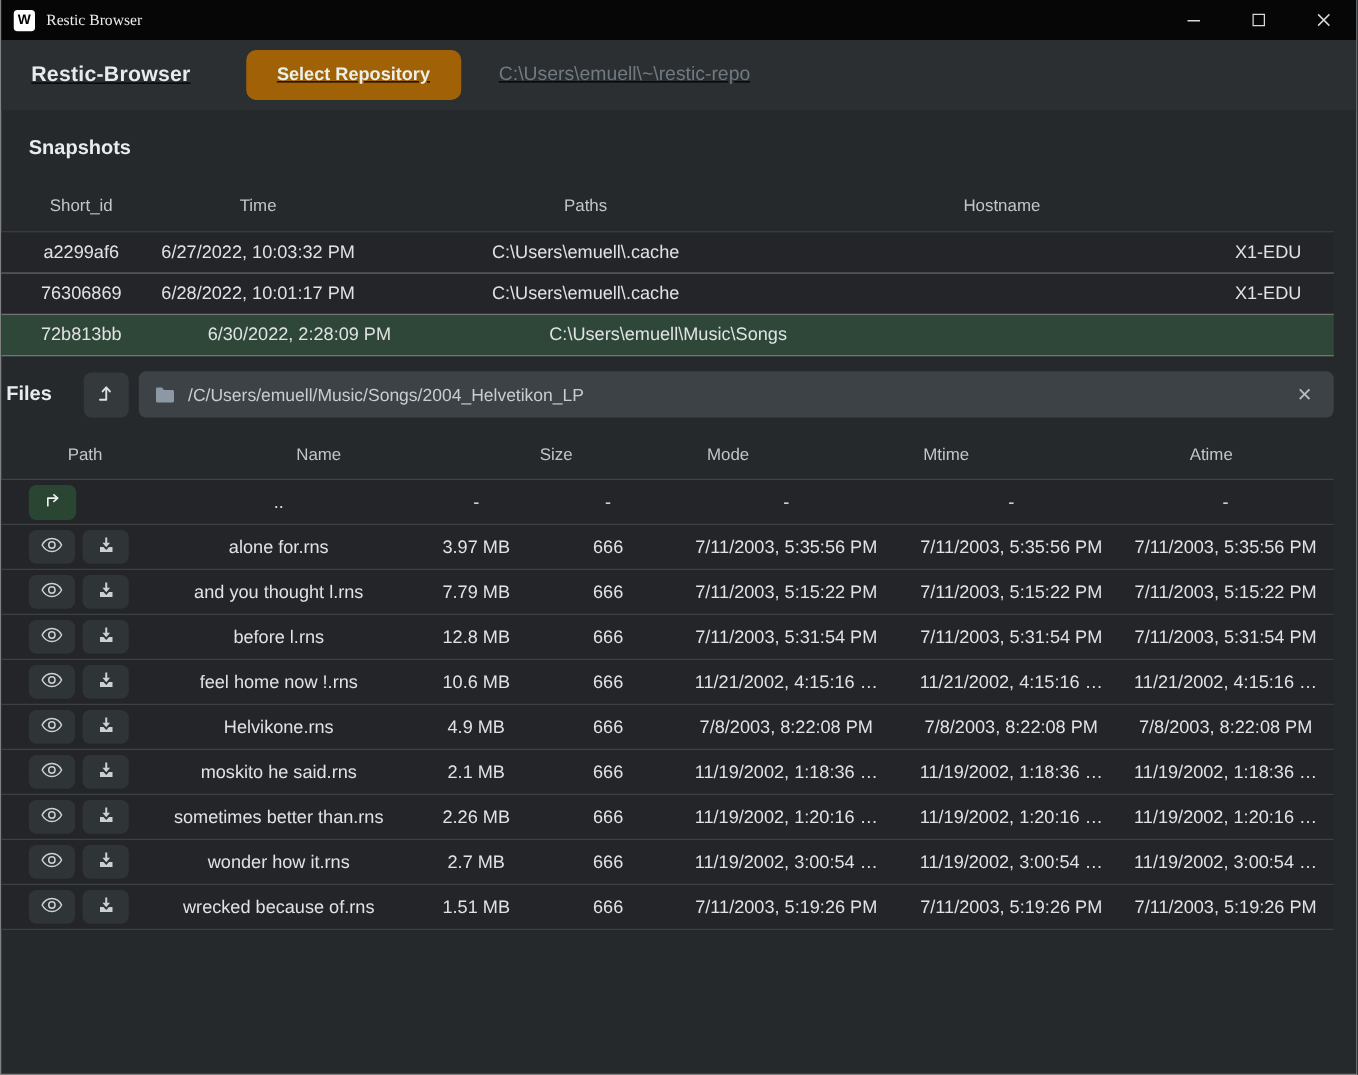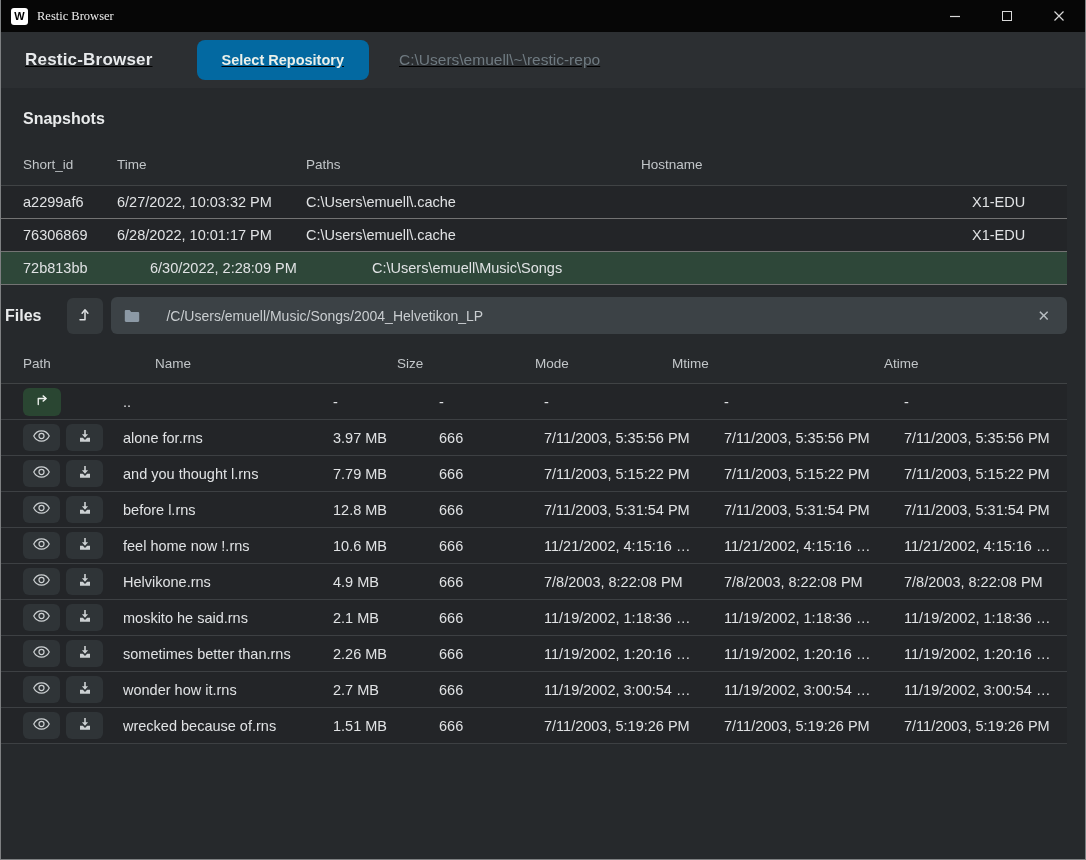--- a/index.html
+++ b/index.html
@@ -17,42 +17,42 @@
              font-weight:bold; font-size:11px; display:flex; align-items:center; justify-content:center; }
   .tb-title { margin-left:9px; font-size:12.5px; color:#ececec;font-family:Liberation Serif, serif; }
   .tb-controls { margin-left:auto; display:flex; height:100%; }
   .tb-btn { width:52px; height:100%; display:flex; align-items:center; justify-content:center; color:#d8d8d8; }
   .tb-btn svg { display:block; }
   .max-box { width:10px; height:10px; border:1px solid #d8d8d8; }
 
   
   .header { height:56px; background:#2c2f32; display:flex; align-items:center; padding:0 24px;text-decoration:underline; }
   .app-title { font-size:17px; font-weight:bold; color:#e8eaec; letter-spacing:.2px; }
-  .select-repo { margin-left:44px; background:#0369a1; color:#eaf0ea; font-weight:bold; font-size:14.5px;
+  .select-repo { margin-left:44px; background:#a16207; color:#eaf0ea; font-weight:bold; font-size:14.5px;
                  padding:12px 25px; border-radius:8px; border:none; font-family:inherit; cursor:pointer; }
   .repo-path { margin-left:30px; color:#6f7a81; font-size:15.5px; }
 
   
   .section-title { font-size:16px; font-weight:bold; color:#e9ebec; padding:22px 0 16px 22px; }
 
-  .table-wrap { margin-right:18px; }
+  .table-wrap { margin-right:18px;text-align:center; }
   .snap-grid { display:grid; grid-template-columns:94px 189px 335px 331px 1fr; align-items:center; padding-left:22px; }
   .thead { height:42px; font-size:13.5px; color:#c2c6c9; border-bottom:1px solid #404345; }
   .snap-row { height:33px; background:#232528; border-bottom:1px solid #737373;
               font-size:14.5px; color:#e0e2e4; cursor:default; }
   .snap-row.selected { background:#2e4739;gap:33px; }
   .cell { white-space:nowrap; overflow:hidden; padding-right:10px; }
 
   
   .files-bar { display:flex; align-items:center; margin:12px 18px 0 0; padding-left:4px; }
   .files-label { font-size:16px; font-weight:bold; color:#e9ebec; }
   .up-btn { margin-left:26px; width:36px; height:36px; background:#34393c; border:none; border-radius:6px;
             display:flex; align-items:center; justify-content:center; color:#dfe2e4; cursor:pointer; }
   .path-bar { flex:1; margin-left:8px; height:37px; background:#3c4246; border-radius:6px;
-              display:flex; align-items:center; padding:0 13px;gap:16px; }
+              display:flex; align-items:center; padding:0 13px; }
   .path-bar .folder { color:#8c99a5; display:flex; }
   .path-text { margin-left:10px; font-size:14px; color:#c9cdd0; white-space:nowrap; overflow:hidden; }
   .clear-btn { margin-left:auto; background:none; border:none; color:#b6bcc0; font-size:15px;
                cursor:pointer; padding:2px 4px; font-family:inherit; }
 
   
   .file-grid { display:grid; grid-template-columns:100px 210px 106px 105px 180px 180px 1fr; align-items:center; padding-left:22px; }
   .file-head { margin-top:10px; height:40px;gap:32px; }
   .file-row { height:36px; background:#232528; border-bottom:1px solid #3d4043; font-size:14.5px; color:#e0e2e4; }
   .row-actions { display:flex; gap:6px; align-items:center; }

